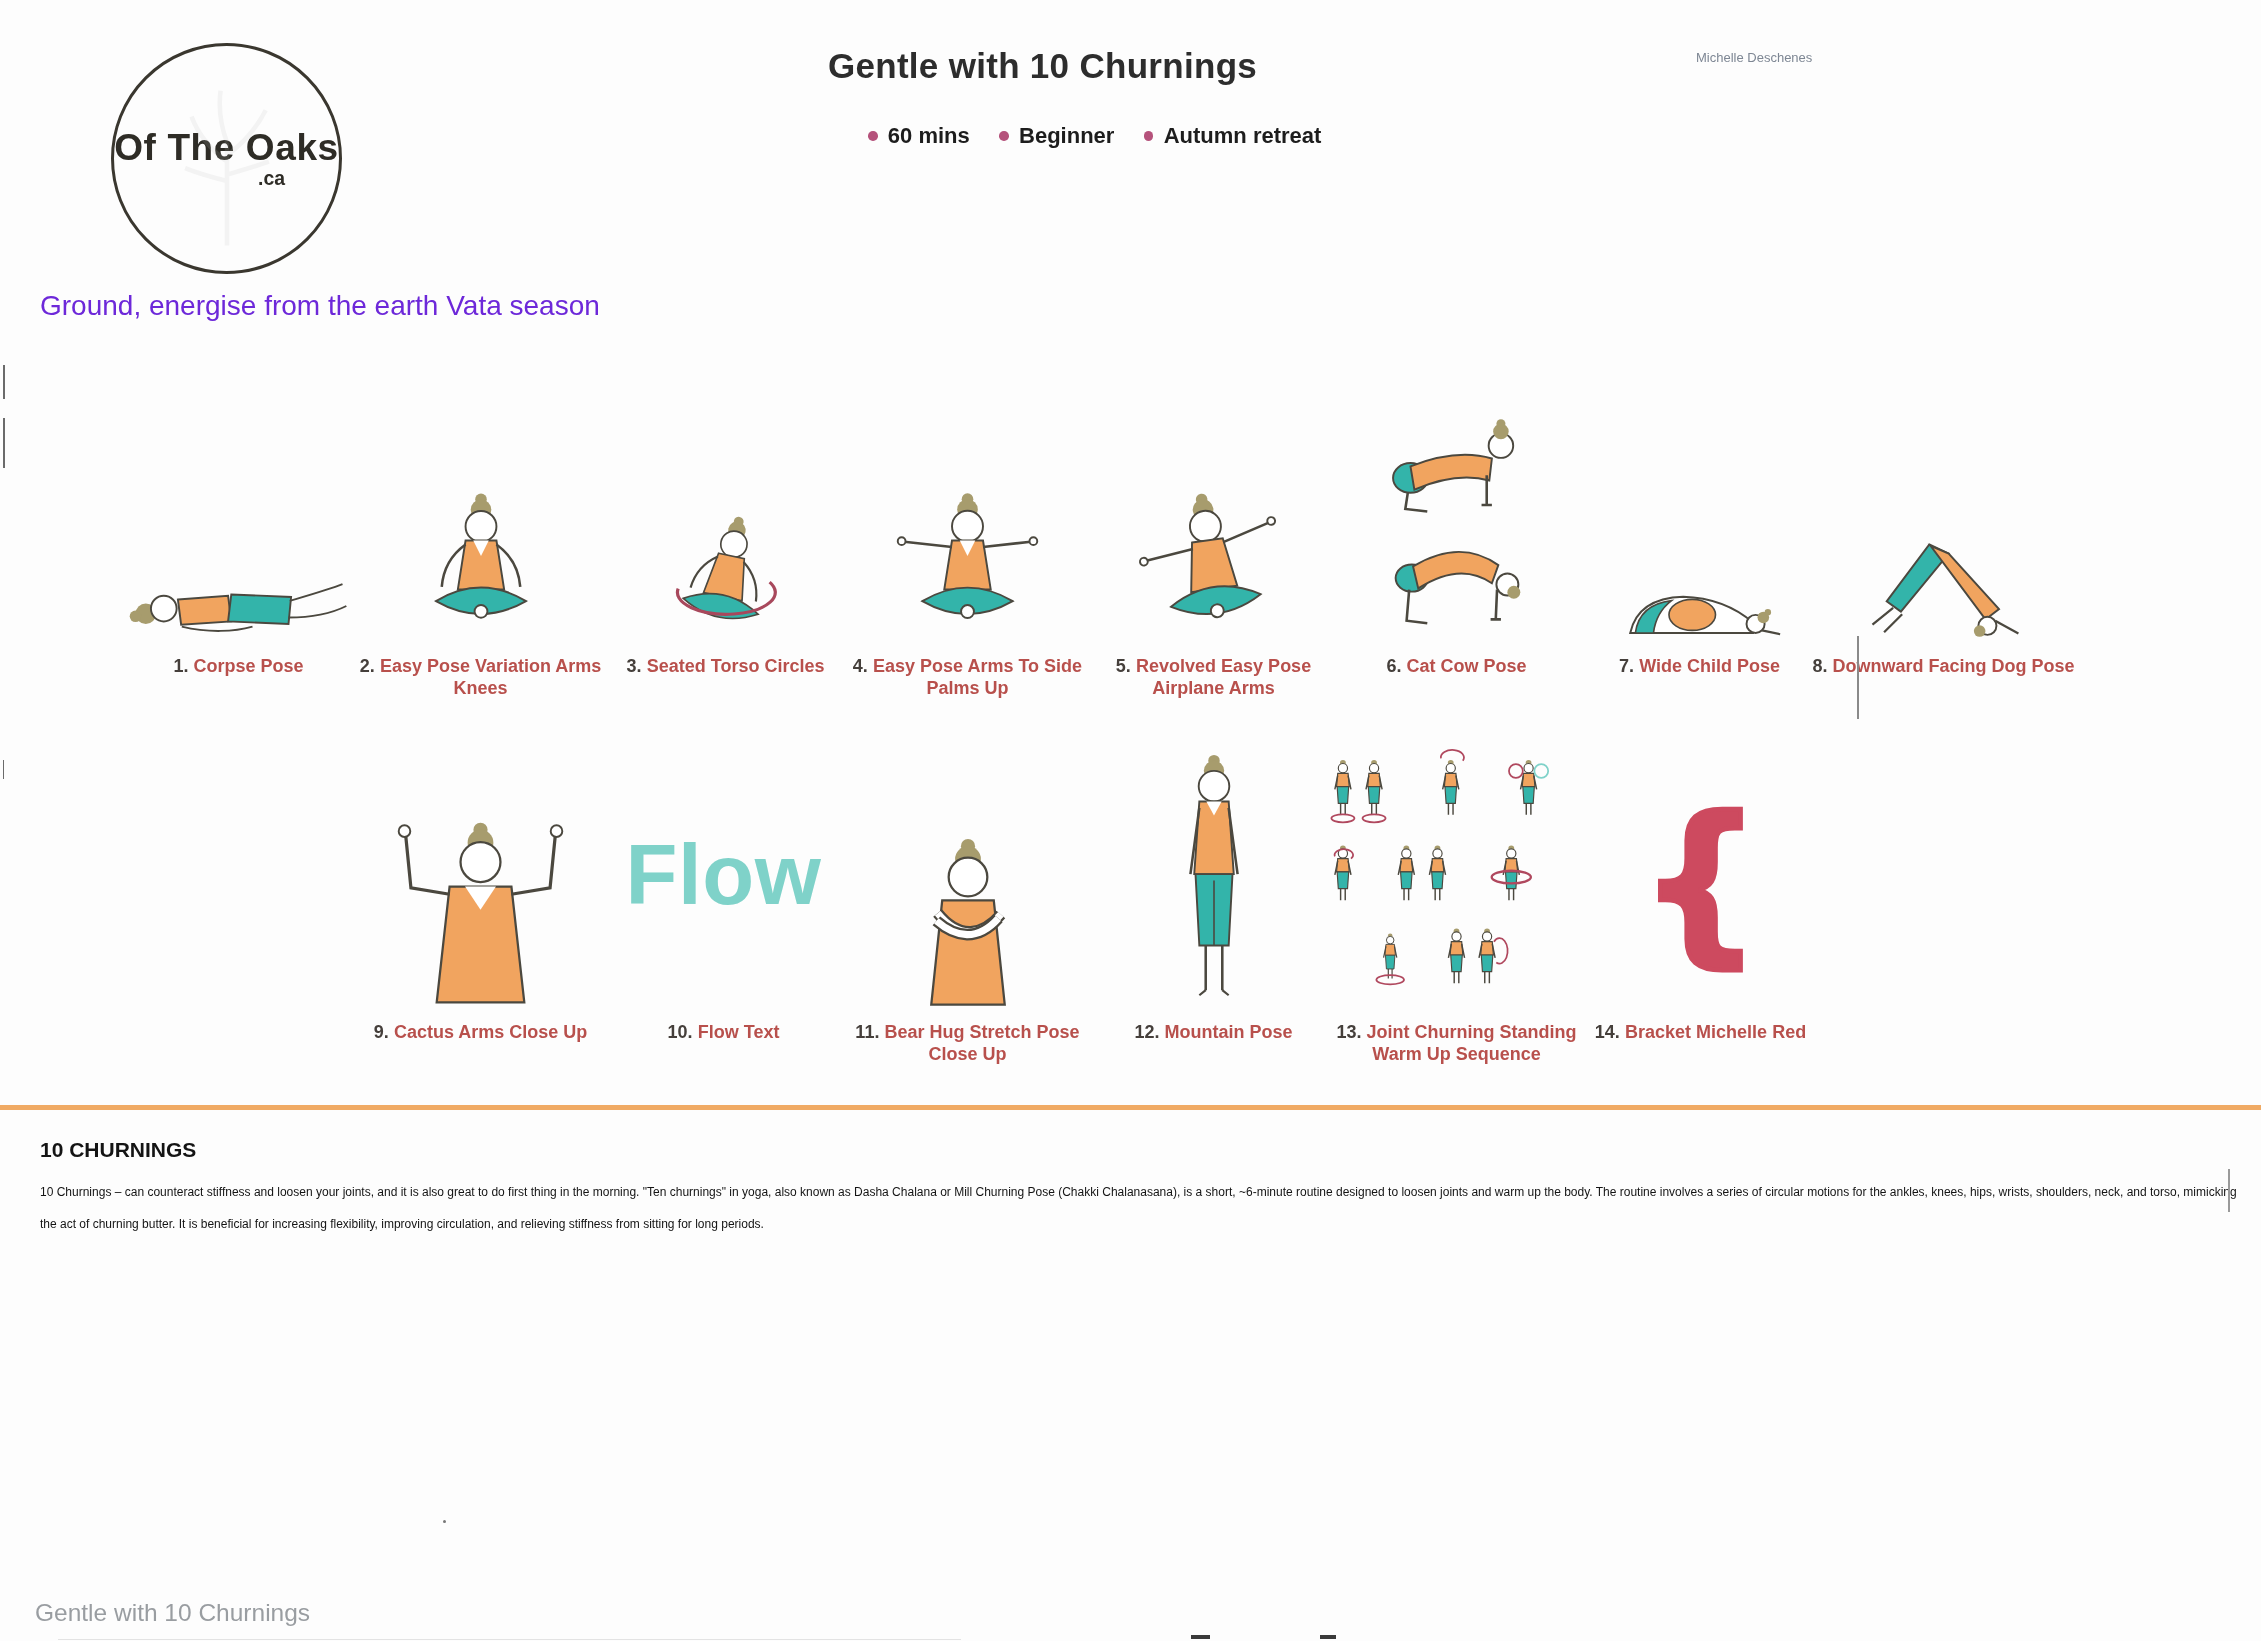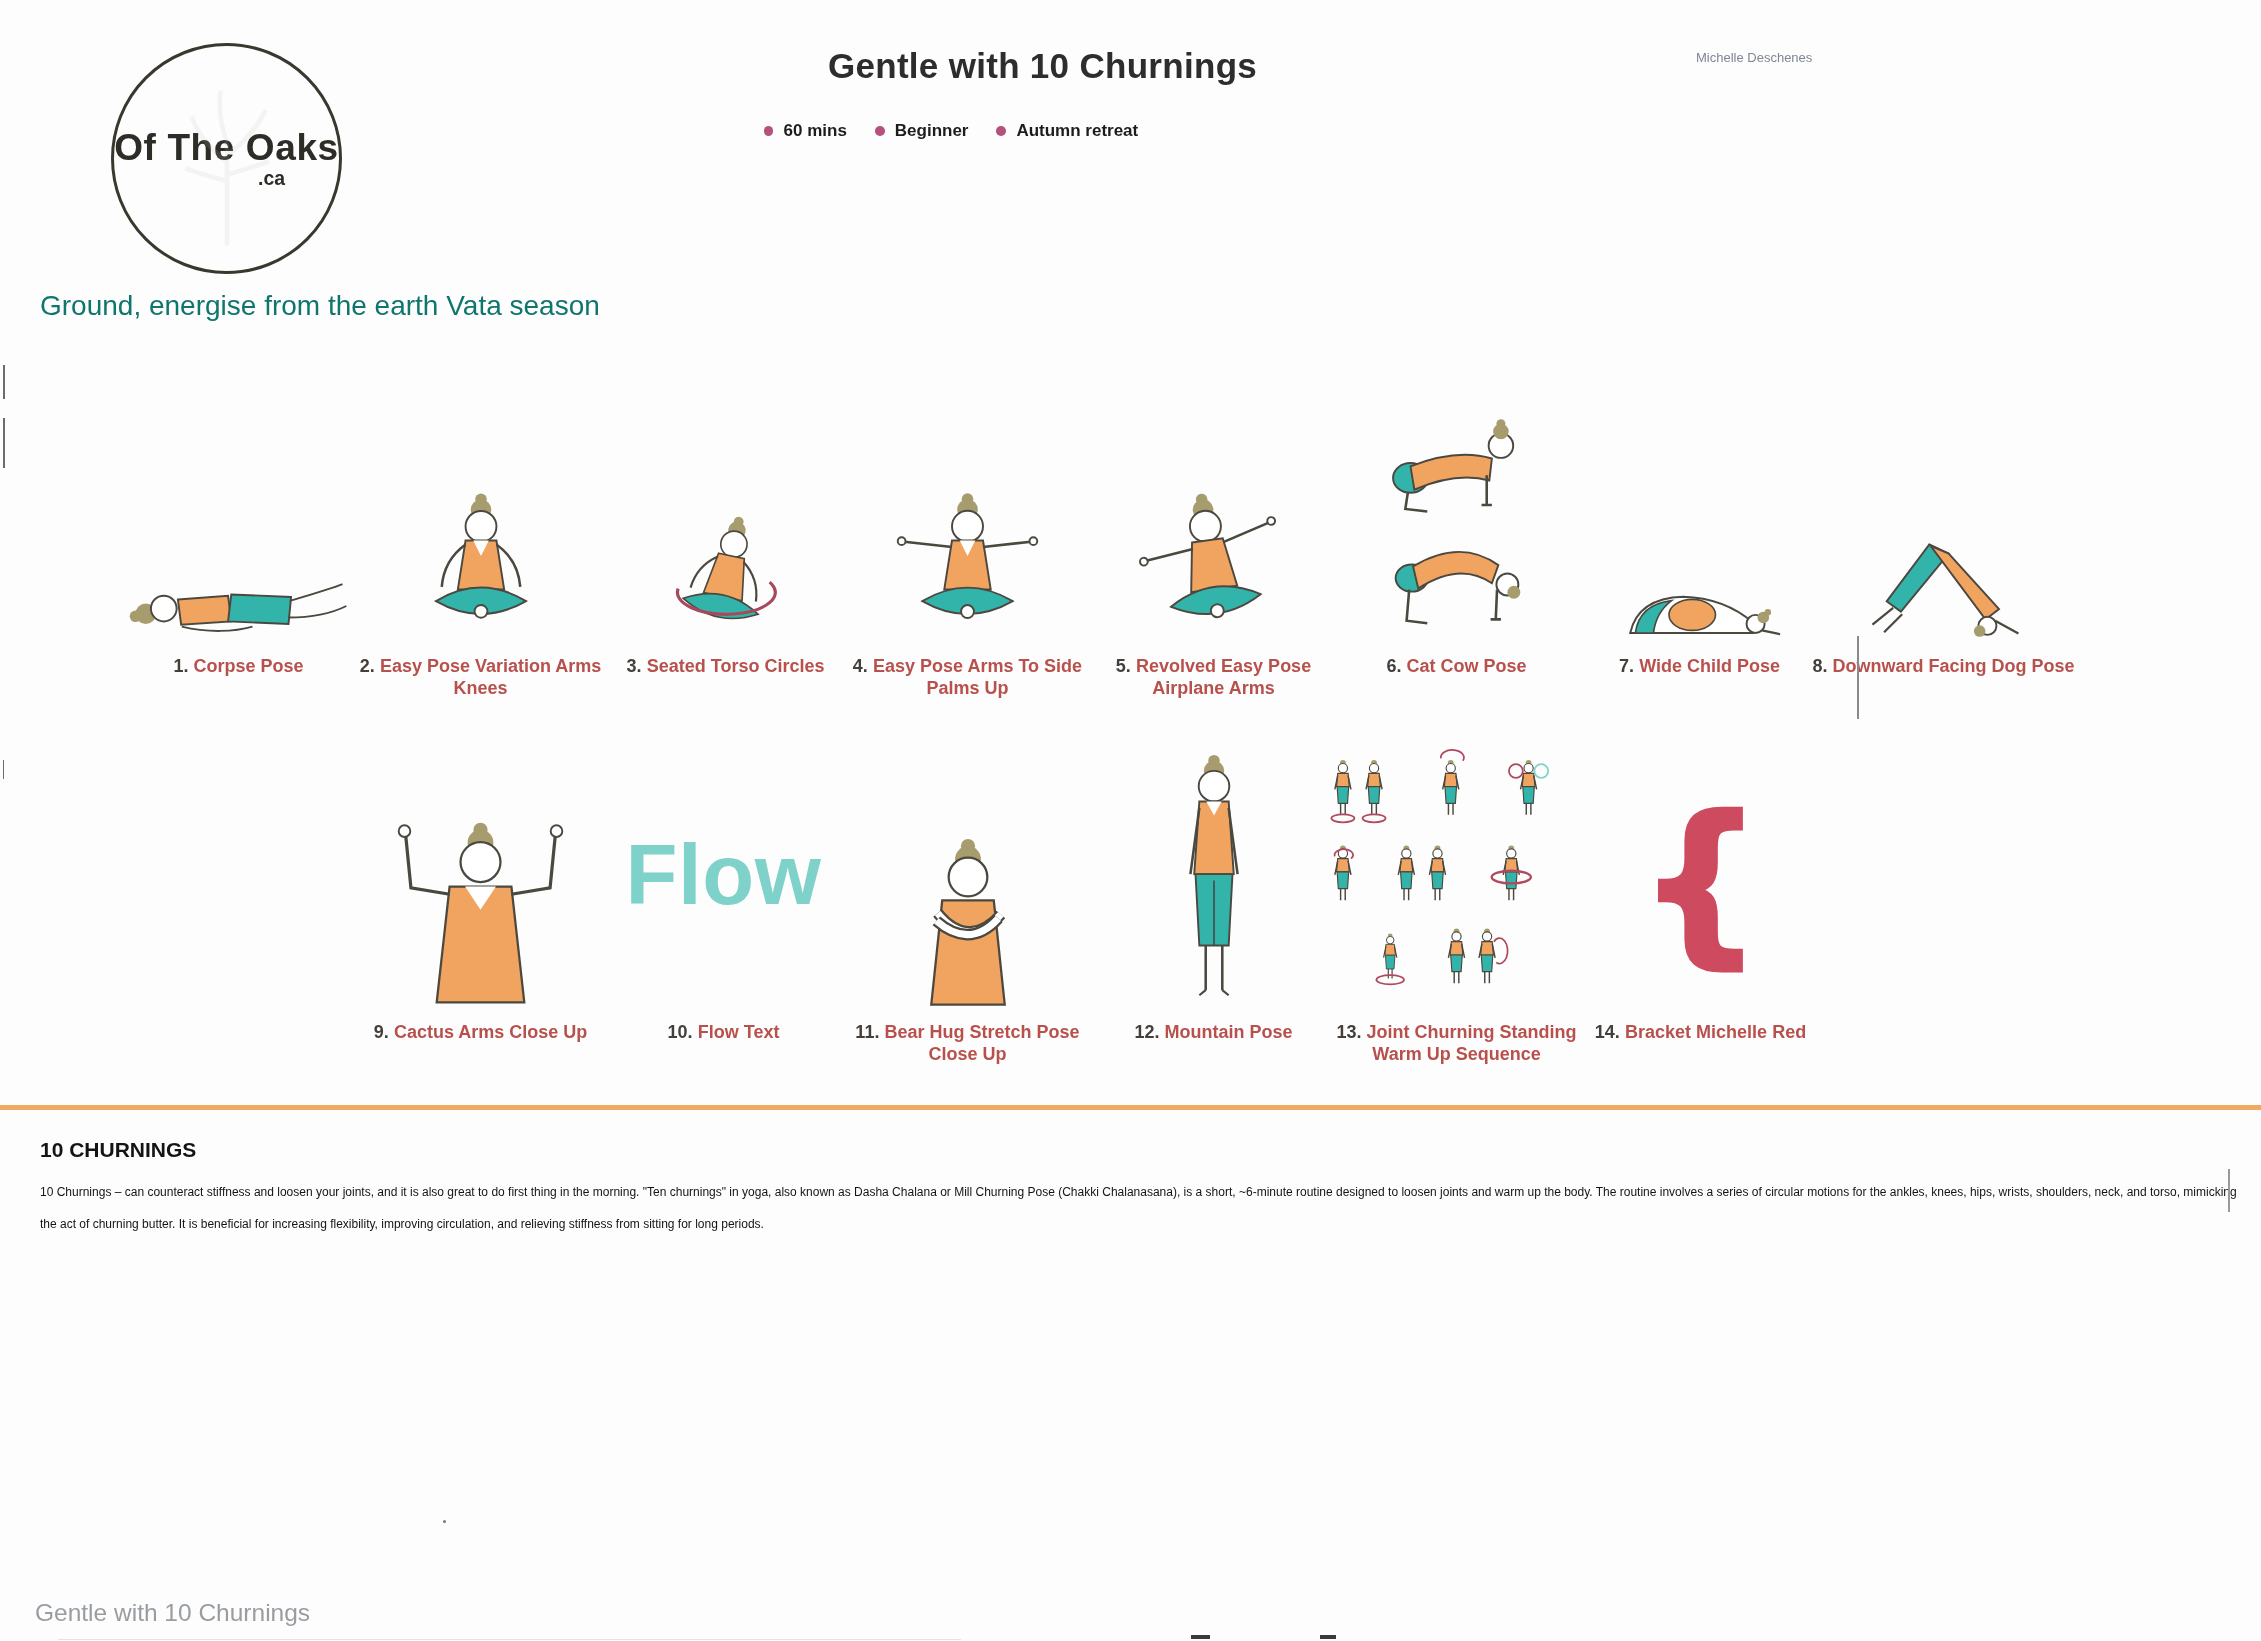--- a/index.html
+++ b/index.html
@@ -7,26 +7,26 @@
         font-family:"Liberation Sans","DejaVu Sans",sans-serif;color:#222;}
 
   
   .logo{position:absolute;left:111px;top:43px;width:225px;height:225px;border:3.2px solid #3a372f;
         border-radius:50%;display:flex;flex-direction:column;align-items:center;justify-content:center;}
   .logo-tree{position:absolute;left:26px;top:19.4px;opacity:.35;}
   .logo-line1{font-size:37px;font-weight:700;color:#2e2c26;letter-spacing:0.6px;white-space:nowrap;}
   .logo-line2{font-size:19.4px;font-weight:700;color:#2e2c26;align-self:flex-end;margin-right:54px;margin-top:-2.6px;}
   .title{position:absolute;left:752px;top:46px;width:581px;text-align:center;
          font-size:35px;font-weight:600;color:#2d2d2d;letter-spacing:0.3px;}
-  .meta{position:absolute;left:752px;top:121px;width:581px;text-align:left;font-size:17px;
+  .meta{position:absolute;left:752px;top:121px;width:581px;text-align:right;font-size:22px;
         font-weight:600;color:#1d1d1d;}
   .meta-item{display:inline-flex;align-items:center;margin:0 11.6px;}
   .meta-dot{width:9.7px;height:9.7px;border-radius:50%;background:#b5527b;display:inline-block;margin-right:10.3px;}
   .author{position:absolute;left:1696px;top:50px;font-size:13px;color:#7e8794;}
-  .subtitle{position:absolute;left:40px;top:290px;font-size:28px;color:#0f766e;}
+  .subtitle{position:absolute;left:40px;top:290px;font-size:28px;color:#6d28d9;}
 
   
   .pose{position:absolute;width:271px;text-align:center;}
   .row1{top:395px;}
   .row2{top:749px;}
   .illus{height:247px;display:flex;align-items:flex-end;justify-content:center;}
   .illus2{height:259px;display:flex;align-items:flex-end;justify-content:center;}
   .plabel{margin-top:13px;font-size:18px;font-weight:600;color:#b8504c;line-height:22px;}
   .pnum{color:#453f3b;margin-right:5.2px;}
   .plabel2{margin-top:0;min-height:22px;}

